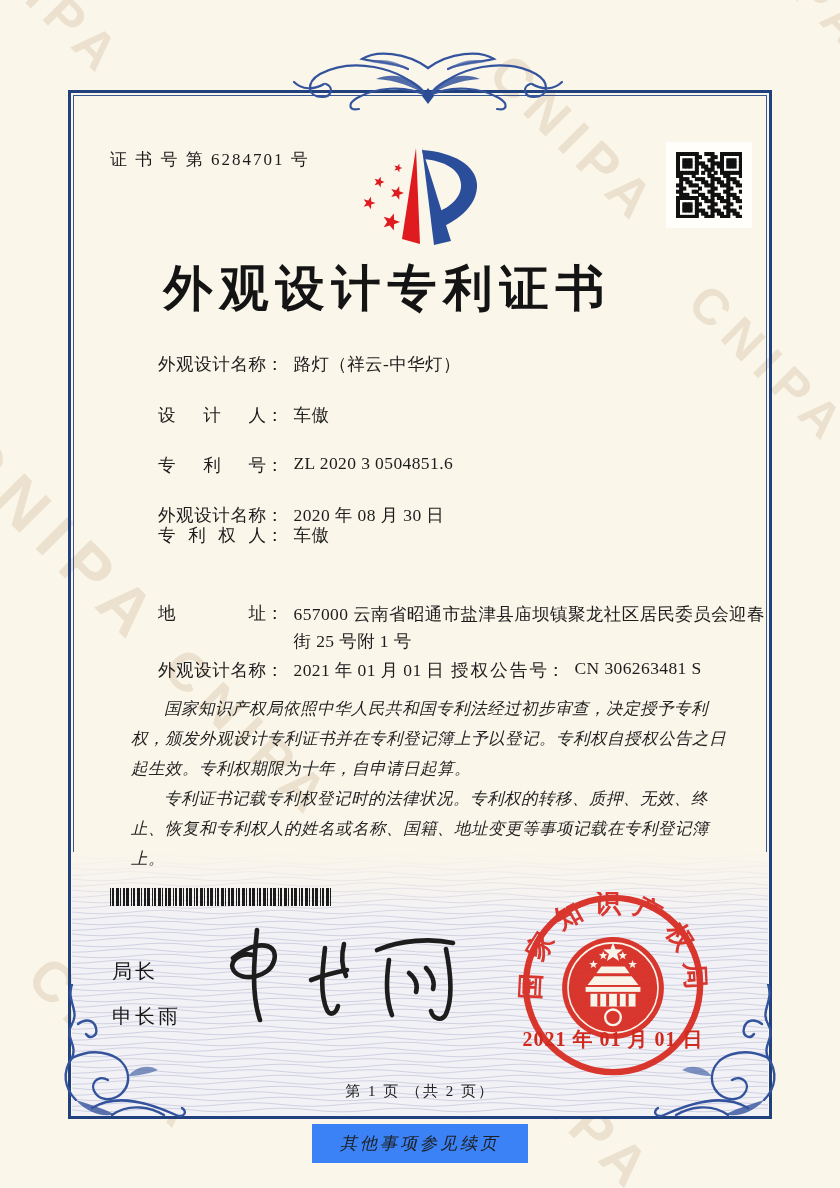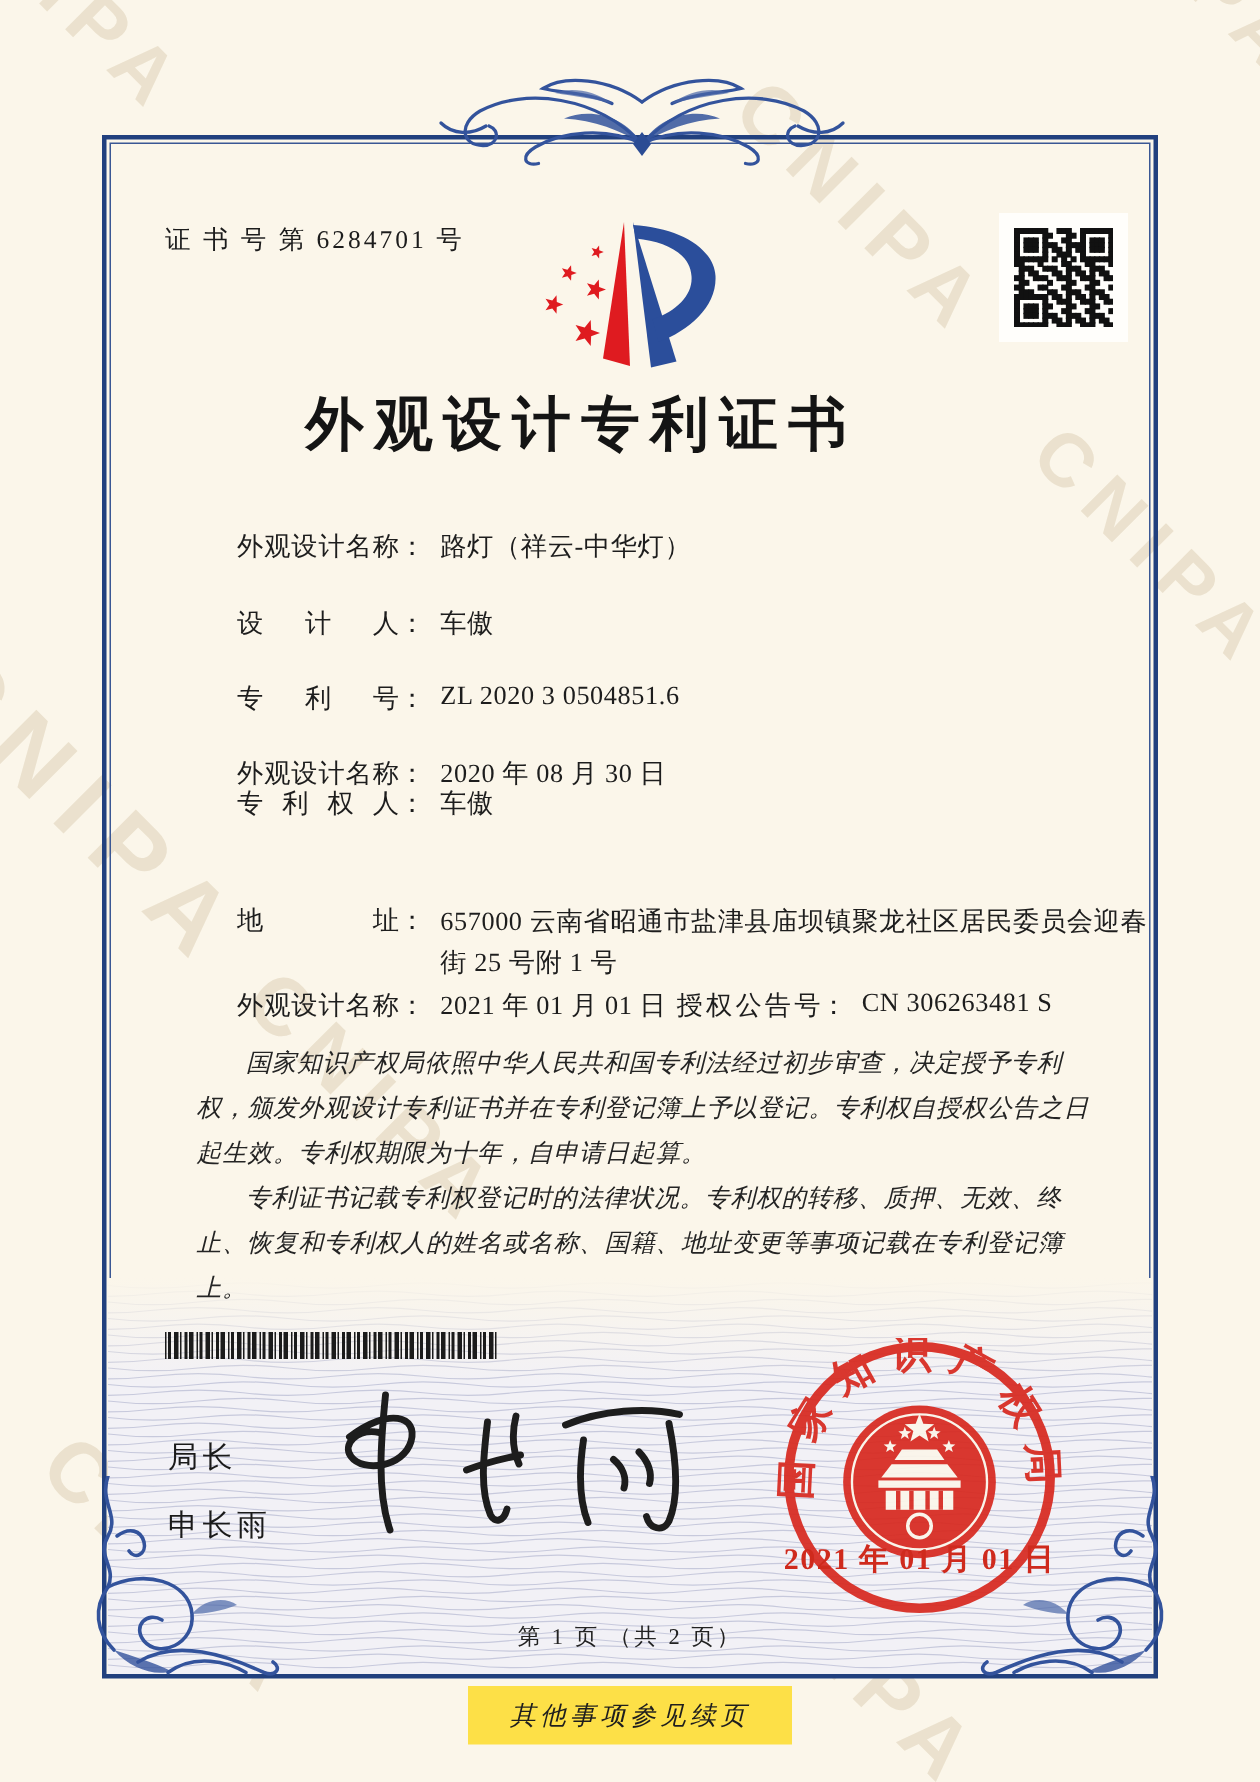--- a/index.html
+++ b/index.html
@@ -39,21 +39,21 @@
 
   .cert-no { position:absolute; left:110px; top:148px; font-size:17px; color:#1c1c1c;
              letter-spacing:2px; z-index:5; }
 
   .logo { position:absolute; left:352px; top:138px; z-index:5; }
 
   .qr-box { position:absolute; left:666px; top:142px; width:86px; height:86px;
             background:#fffefb; z-index:5; display:flex; align-items:center; justify-content:center; }
 
   .title { position:absolute; left:68px; top:256px; width:632px; text-align:center;
-           font-size:39px; font-weight:bold; color:#141414; letter-spacing:7px;
+           font-size:49px; font-weight:bold; color:#141414; letter-spacing:7px;
            text-indent:7px; z-index:5; }
 
   .field-row { position:absolute; left:110px; display:flex; align-items:flex-start;
                font-size:17.5px; color:#1d1d1d; z-index:5; }
   .field-label { display:inline-block; width:108px; text-align:justify; text-align-last:justify;margin-left:48px; }
   .field-colon { margin:0 10px 0 0; }
   .field-value { letter-spacing:0.4px; }
   .row-1{ top:352px; } .row-2{ top:403px; } .row-3{ top:453px; }
   .row-4{ top:503px; } .row-5{ top:523px; }
   .row-6{ top:601px; } .row-6 .field-value{ width:488px; line-height:27px; }
@@ -76,21 +76,21 @@
   .signature { position:absolute; left:205px; top:918px; z-index:6; }
 
   .seal { position:absolute; left:515px; top:892px; z-index:5; }
   .seal-date { position:absolute; left:517px; top:1026px; width:192px; text-align:center;
                font-size:20px; font-weight:bold; color:#cf2a1d; letter-spacing:1px; z-index:6; }
 
   .page-info { position:absolute; left:68px; top:1082px; width:704px; text-align:center;
                font-size:15px; color:#222; letter-spacing:2px; z-index:6; }
 
   .note-box { position:absolute; left:50%; transform:translateX(-50%); top:1124px;
-              background:#fde047; padding:8px 28px; z-index:5;
+              background:#3b82f6; padding:8px 28px; z-index:5;
               font-size:17px; font-style:italic; letter-spacing:3px; color:#1e1e1e; }
 </style>
 </head>
 <body>
 
 <div class="page">
 
   <div class="wm wm1">CNIPA</div>
   <div class="wm wm2">CNIPA</div>
   <div class="wm wm3">CNIPA</div>

